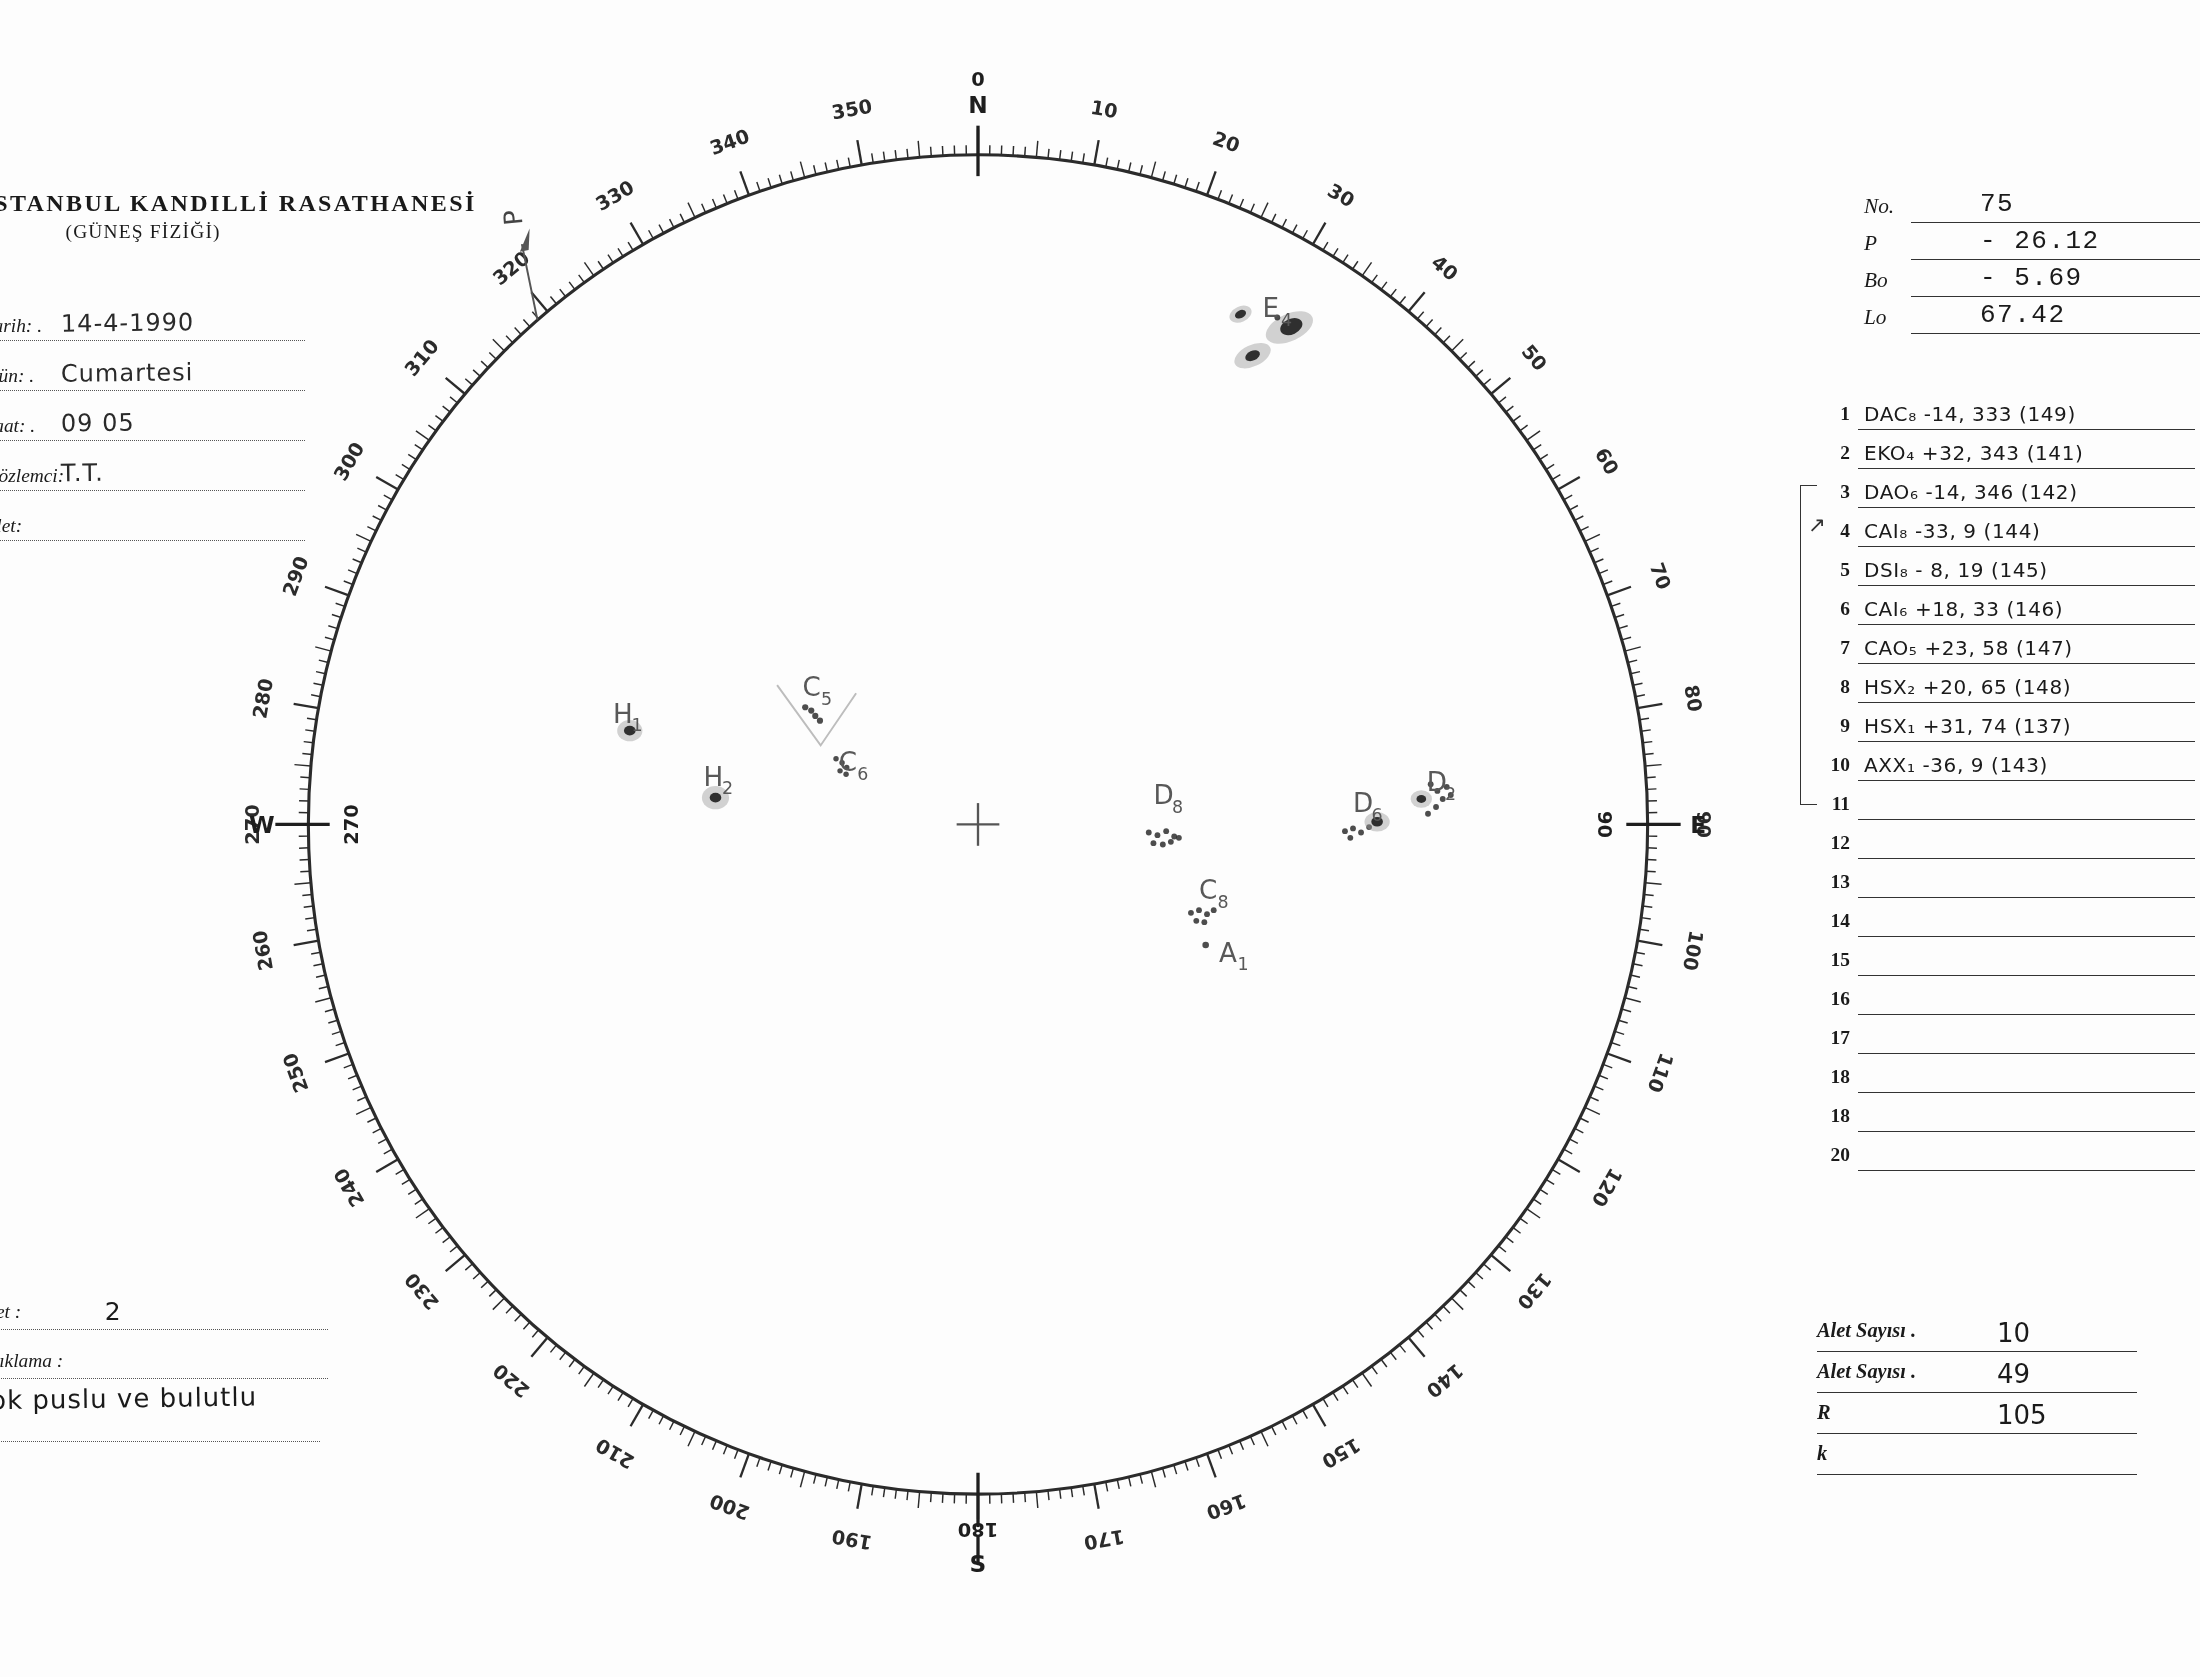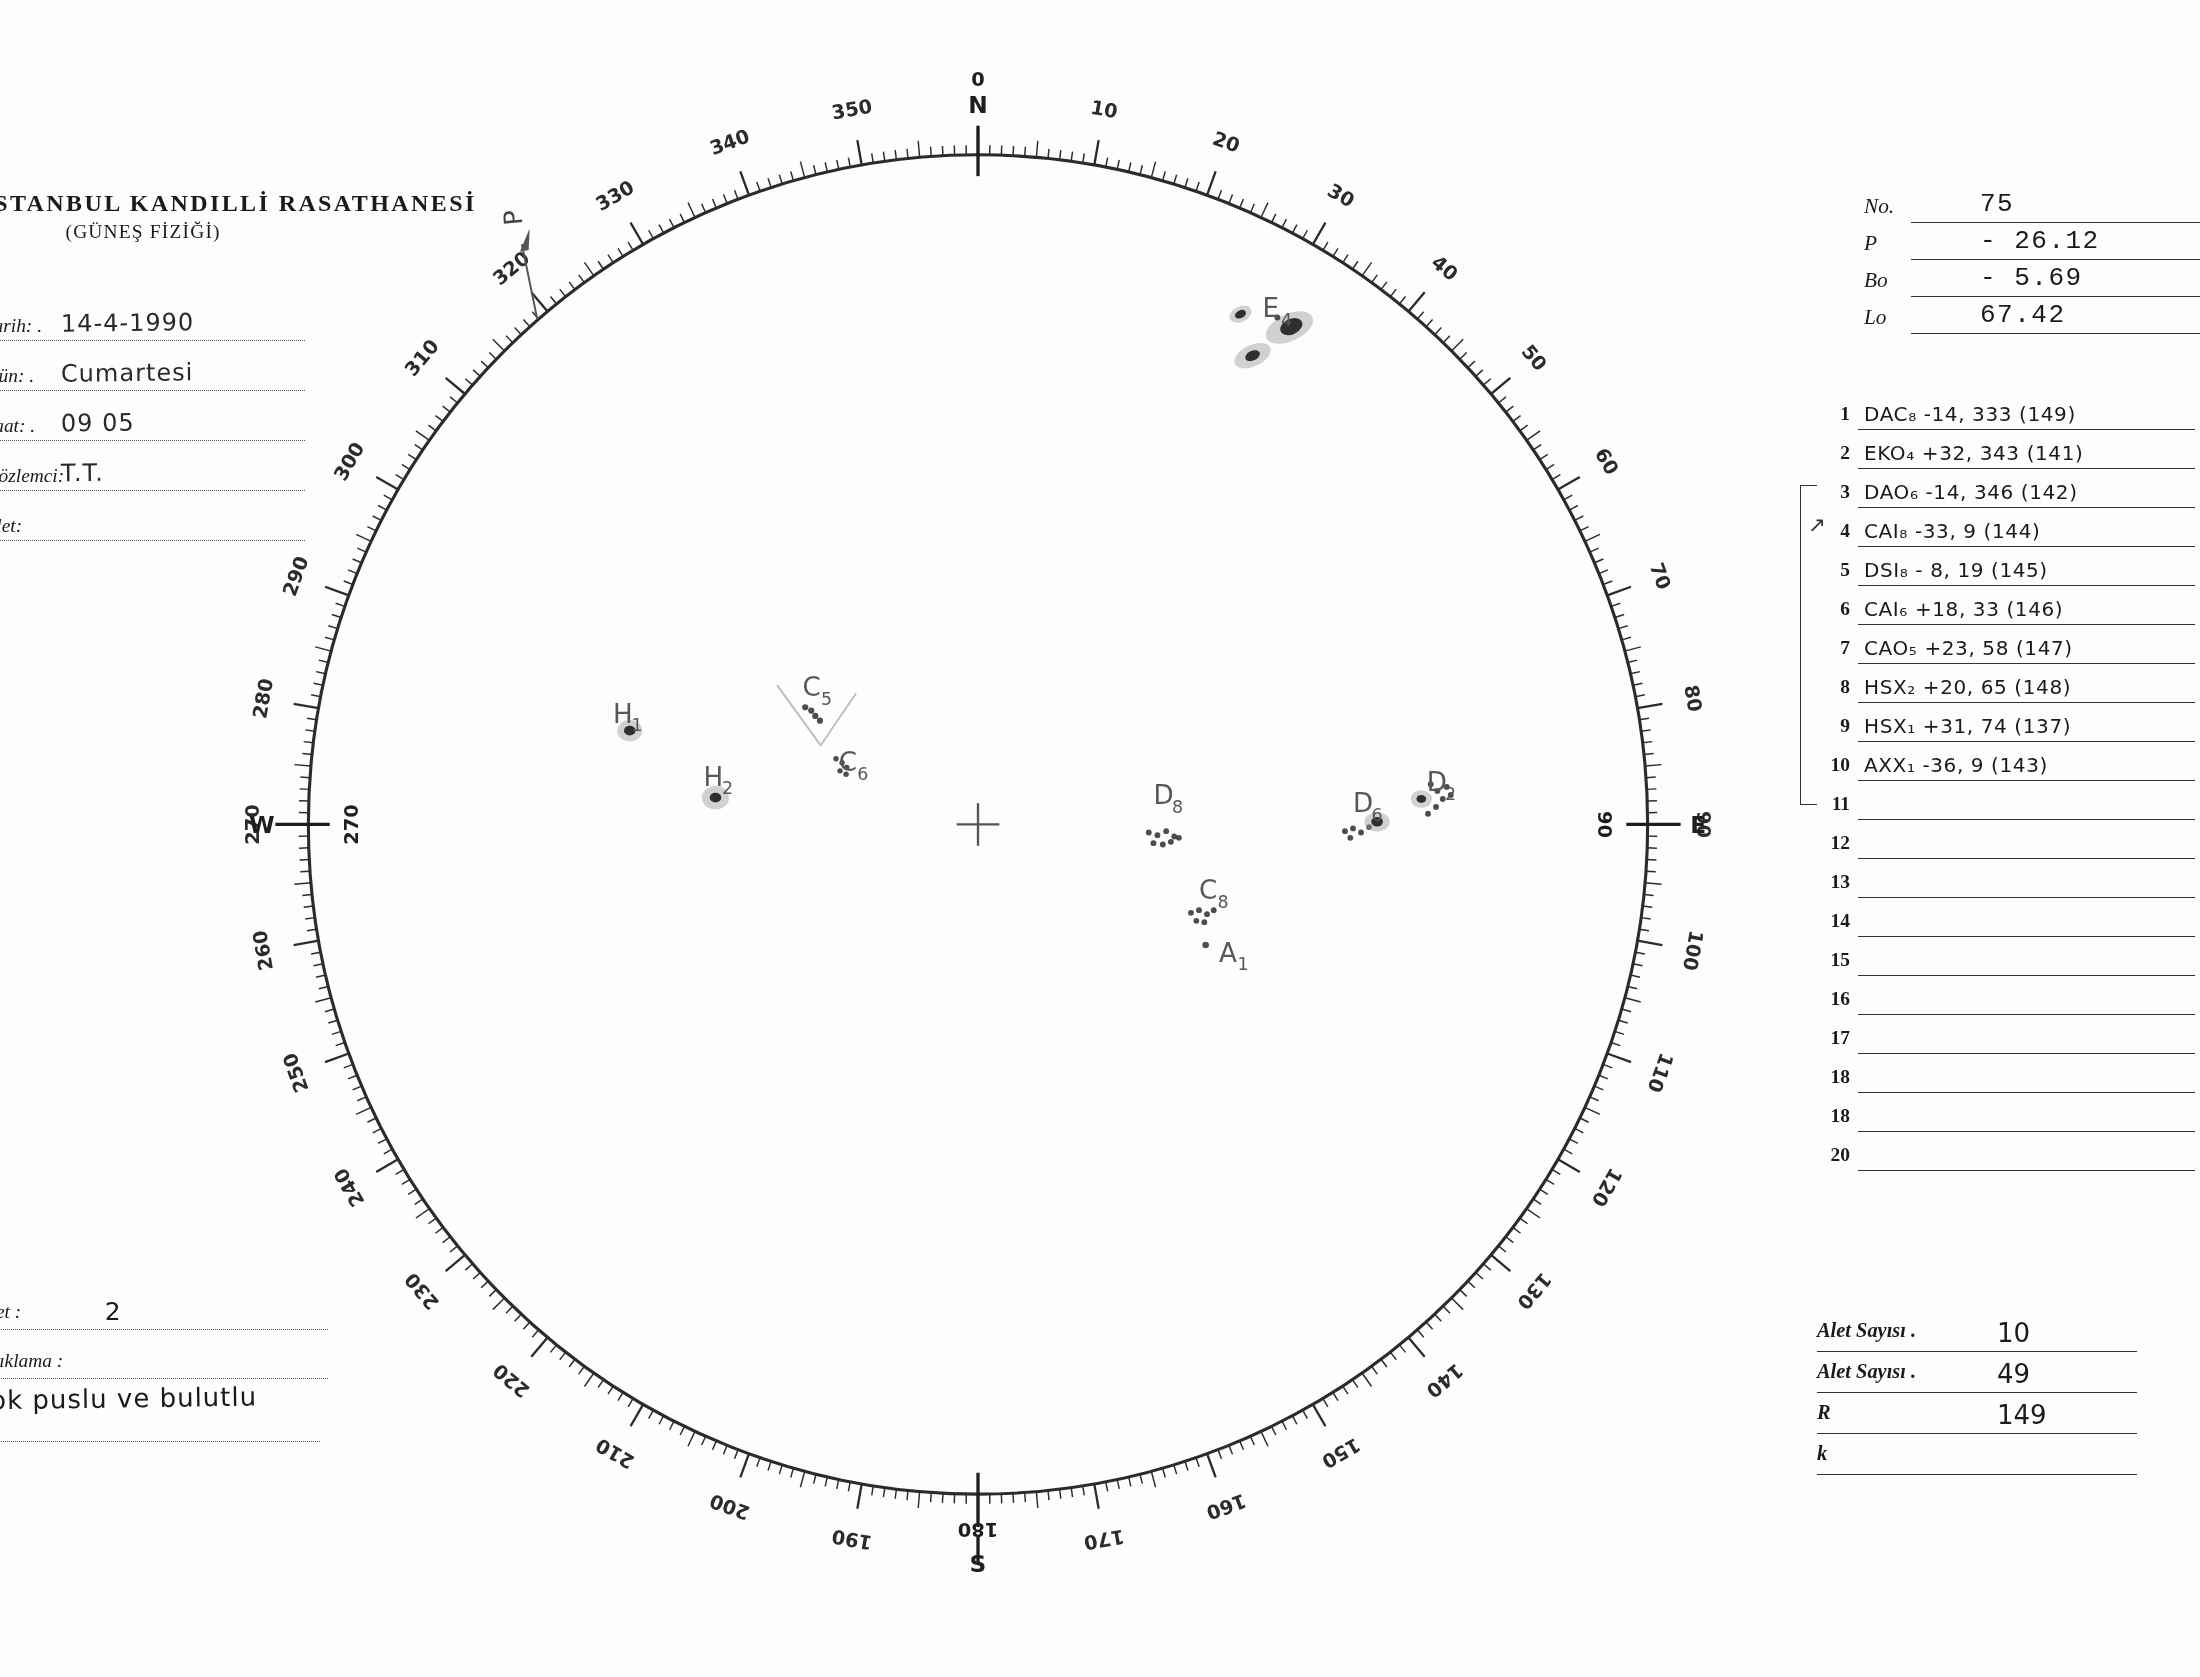--- a/index.html
+++ b/index.html
@@ -439,21 +439,21 @@
       <span class="tot-val">10</span>
     </div>
     <div class="tot-row">
       <span class="tot-key">Alet Sayısı .</span>
       <span class="tot-line"></span>
       <span class="tot-val">49</span>
     </div>
     <div class="tot-row">
       <span class="tot-key">R</span>
       <span class="tot-line"></span>
-      <span class="tot-val">149</span>
+      <span class="tot-val">105</span>
     </div>
     <div class="tot-row">
       <span class="tot-key">k</span>
       <span class="tot-line"></span>
       <span class="tot-val"></span>
     </div>
   </div>
 
   <div id="disk-wrap">
       <svg width="1514" height="1650" viewBox="0 0 1560 1700">

